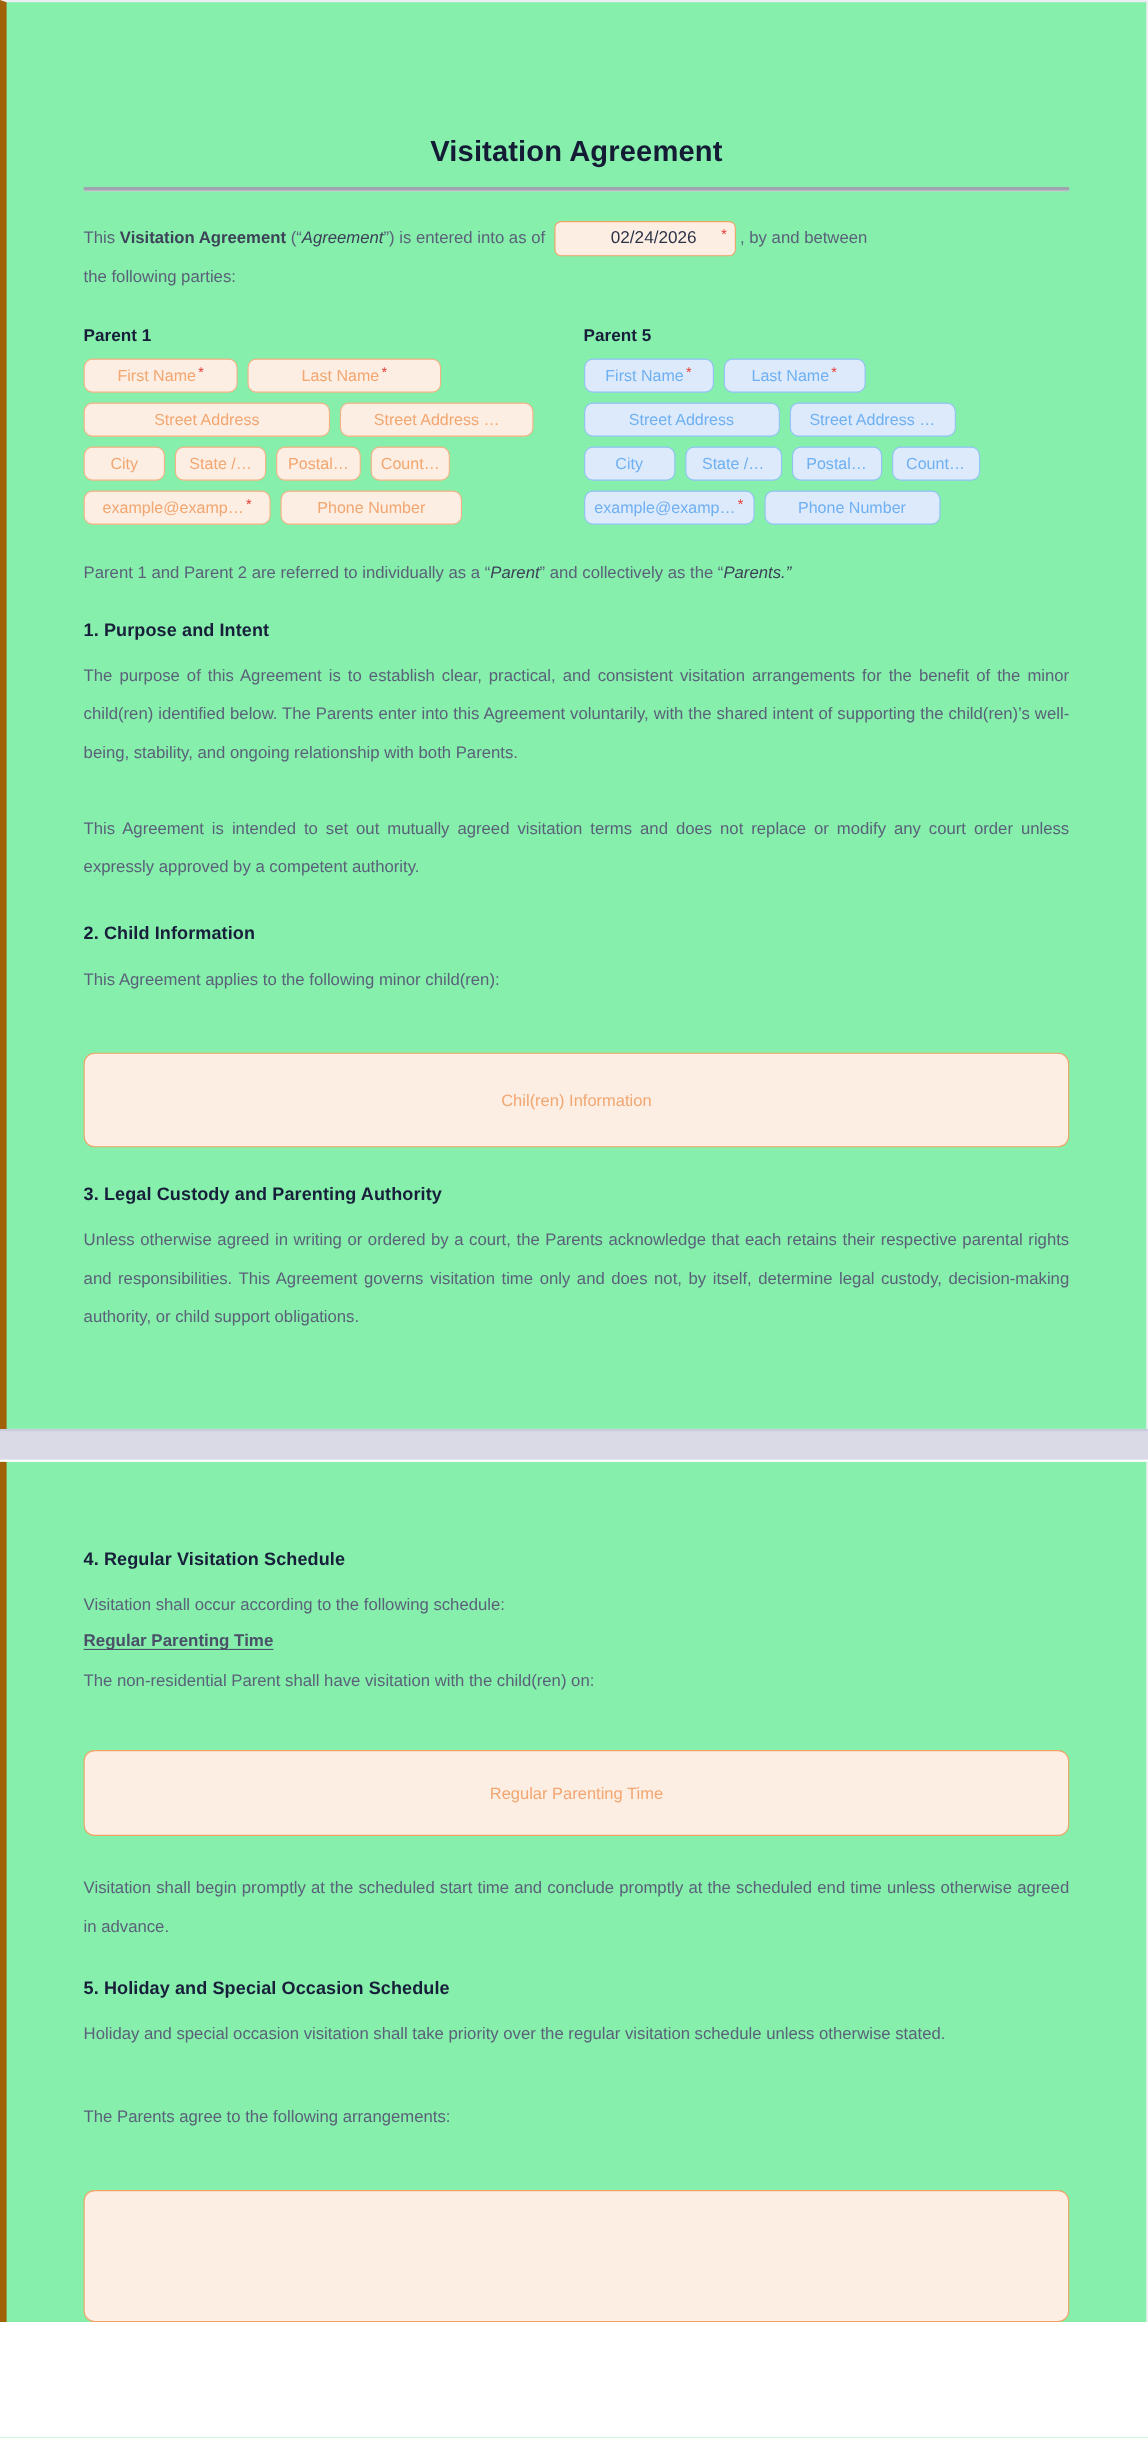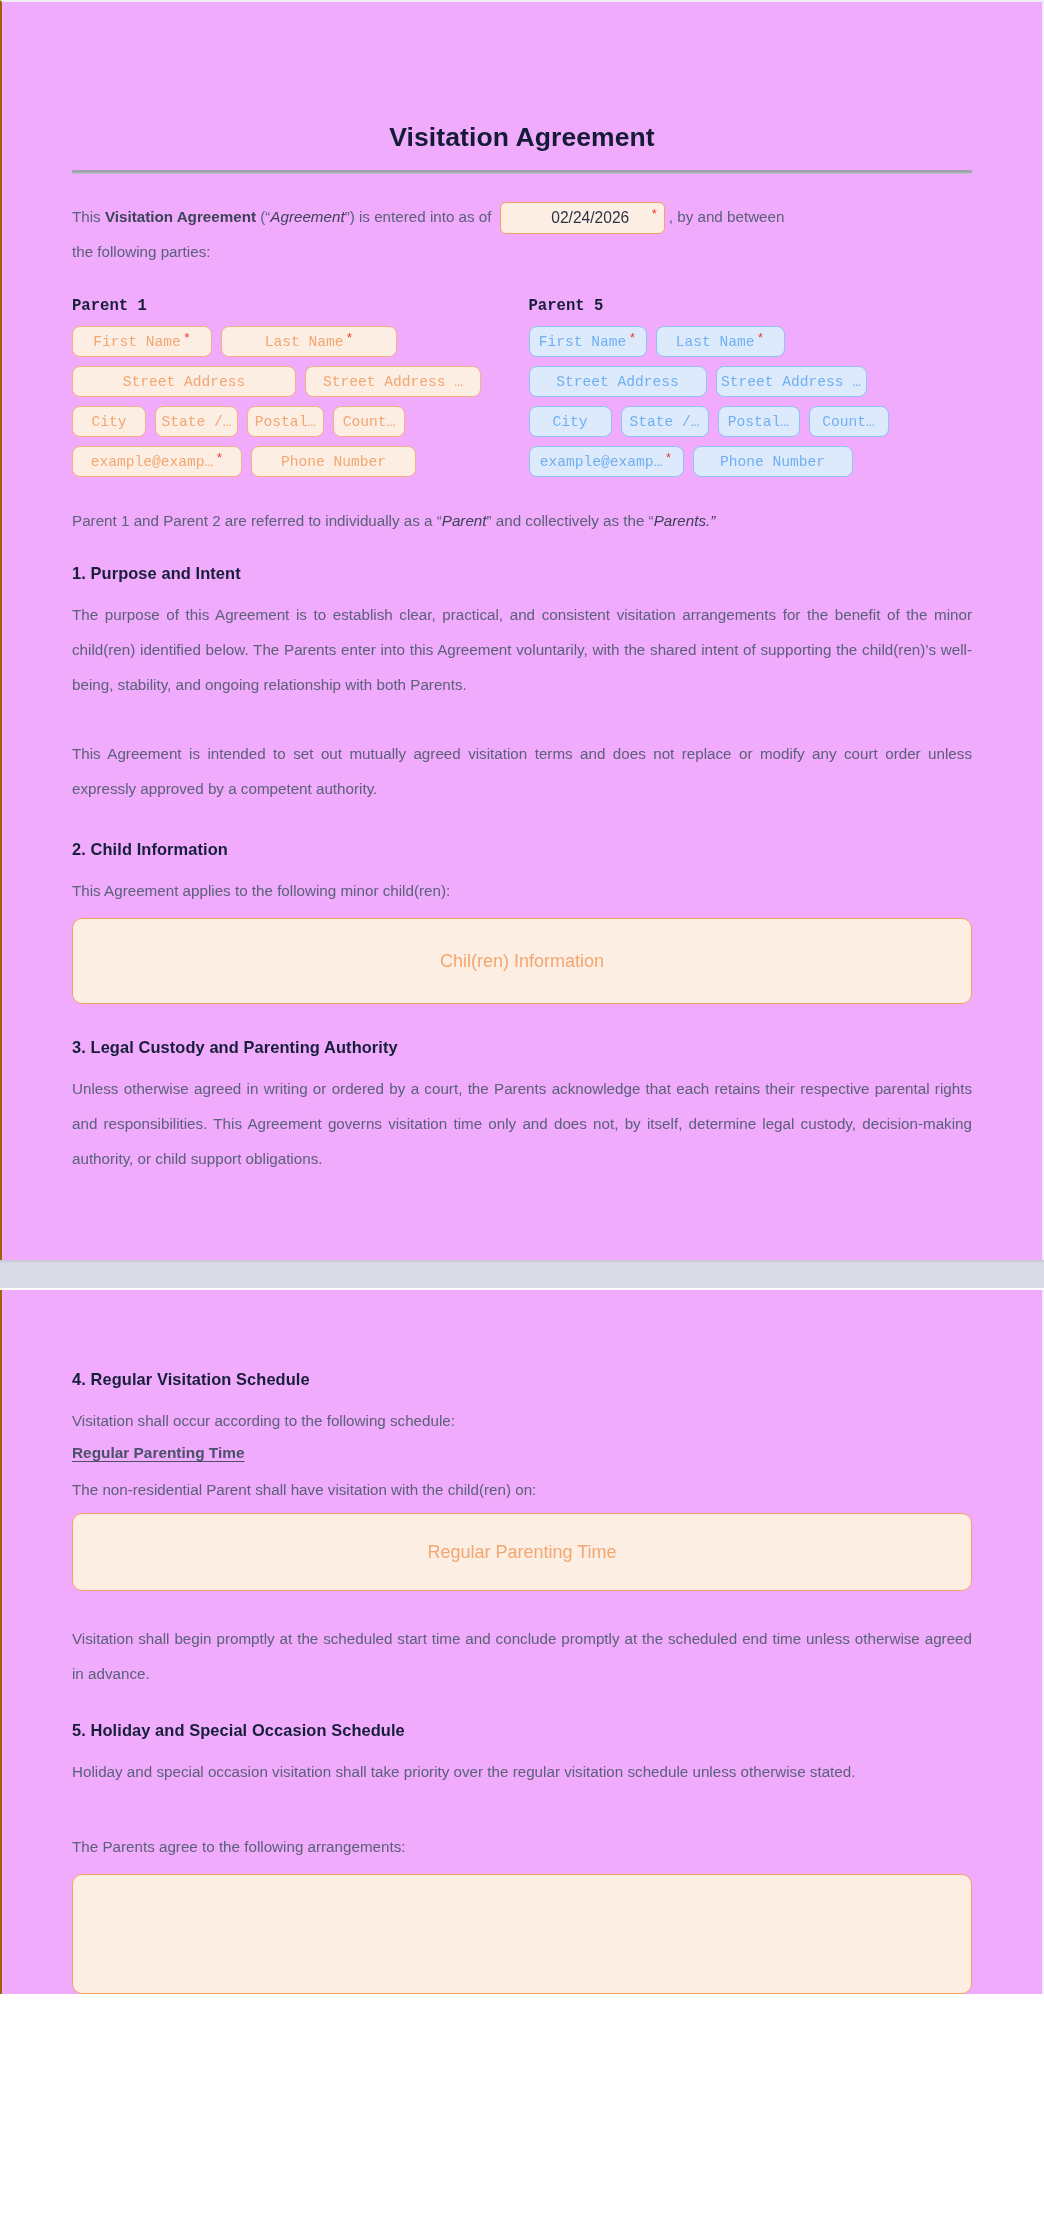--- a/index.html
+++ b/index.html
@@ -7,22 +7,22 @@
   body {
     width: 1044px;
     background: #ffffff;
     font-family: "Liberation Sans", sans-serif;
     -webkit-font-smoothing: antialiased;
   }
   .doc { width: 1044px; position: relative; }
 
   
   .page {
-    background: #f0abfc;
-    border-left: 2px solid #a16207;
+    background: #86efac;
+    border-left: 6px solid #a16207;
     border-right: 2px solid #eceef3;
     position: relative;
   }
   .page.first { border-top: 2px solid #eceef3; }
   .page-inner { padding: 0 70px; }
 
   .page-break {
     height: 30px;
     background: #d9dae6;
     border-top: 2px solid #c9cbdd;
@@ -142,21 +142,20 @@
     right: 7px;
     top: 4px;
     margin: 0;
   }
 
   
   .parties {
     display: flex;
     gap: 12px;
     padding-top: 6px;
-    font-family: Liberation Mono, monospace;
   }
   .party { width: 453px; }
   .party + .party { margin-left: 1px; }
   .party-title {
     font-size: 15.6px;
     font-weight: 700;
     color: #171e3a;
     margin-bottom: 11px;
   }
   .frow { display: flex; gap: 9px; margin-bottom: 9px; }
@@ -186,21 +185,22 @@
 
   
   .bigbox {
     border-radius: 10px;
     display: flex;
     align-items: center;
     justify-content: center;
     background: #fdeee4;
     border: 1.6px solid #f0a365;
     color: #f2a670;
-    font-size: 18px;
+    font-size: 15px;
+    margin-top: 39px;
   }
   .bigbox.h86  { height: 86px; }
   .bigbox.h78  { height: 78px; }
   .bigbox.tall { height: 120px; align-items: flex-start; padding-top: 30px; }
 </style>
 </head>
 <body>
 
 <div class="doc">
 

